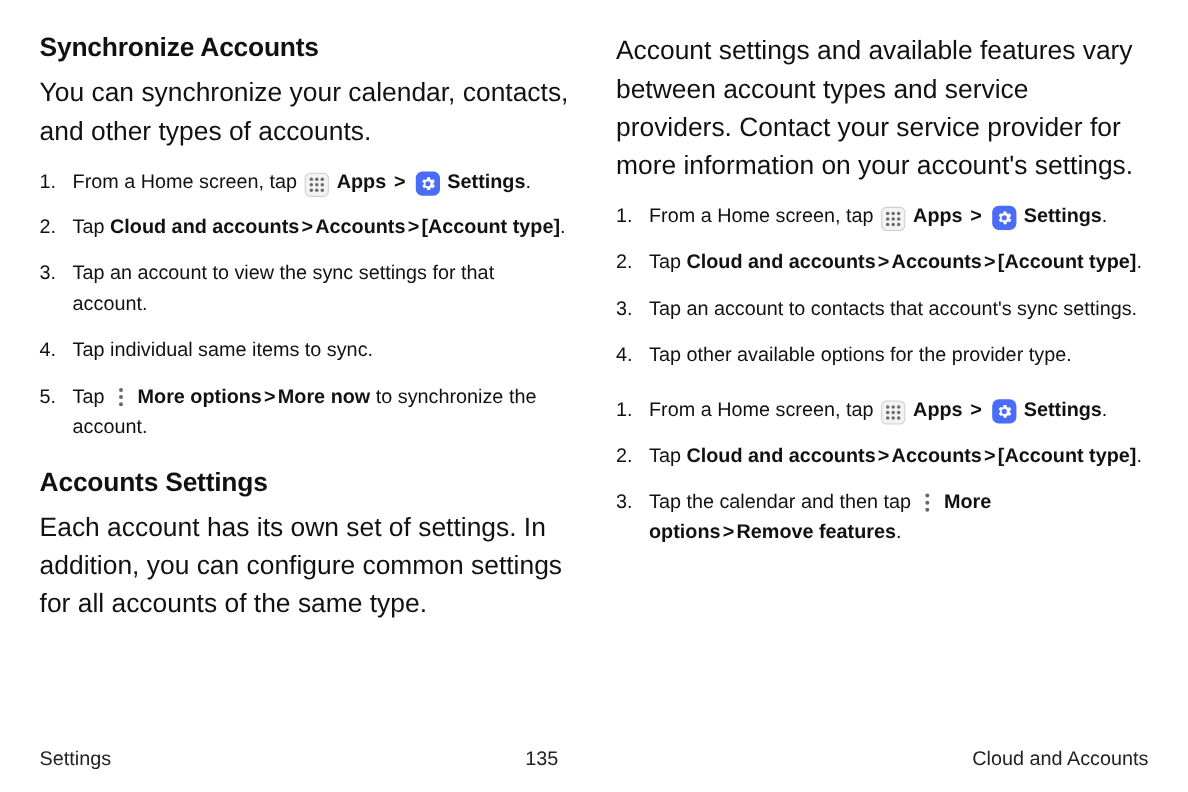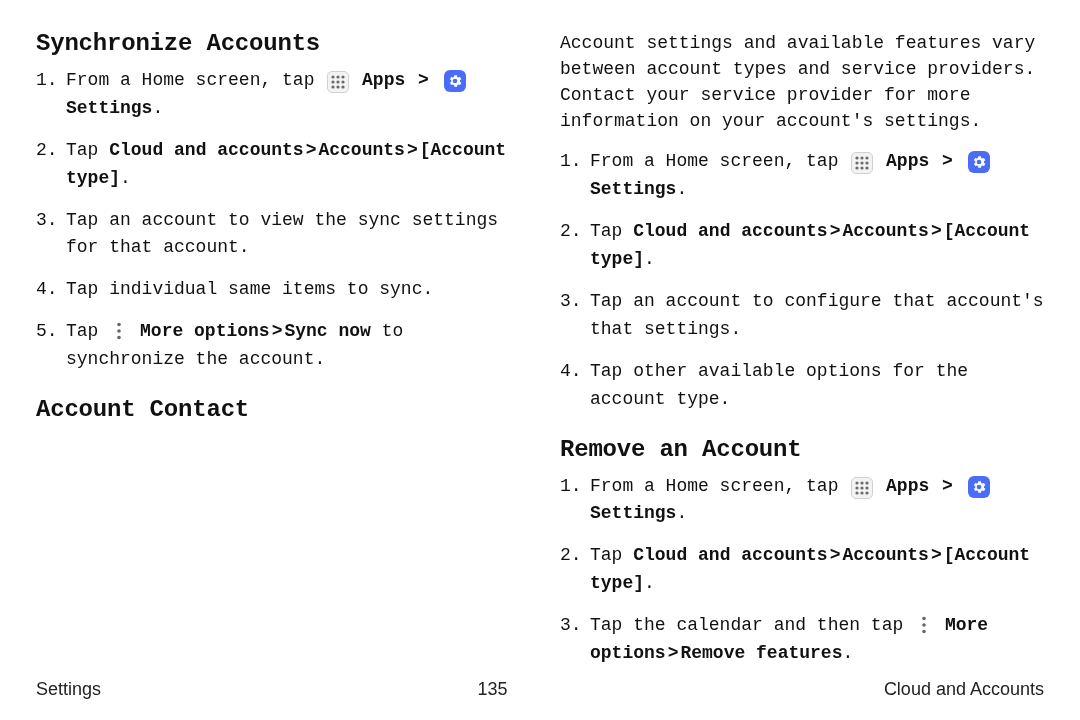--- a/index.html
+++ b/index.html
@@ -4,30 +4,30 @@
 <style>
   * { box-sizing: border-box; margin: 0; padding: 0; }
   html, body { width: 1080px; height: 720px; }
   body {
     font-family: Arial, Helvetica, sans-serif;
     color: #111;
     background: #fff;
     padding: 30px 36px 24px 36px;
     position: relative;
   }
-  .columns { display: flex; gap: 40px; font-family: Liberation Mono, monospace; }
+  .columns { display: flex; gap: 40px; }
   .col { flex: 1 1 0; }
   h2 {
     font-size: 24px;
     font-weight: 700;
     margin-bottom: 10px;
     letter-spacing: -0.2px;
   }
   p.intro {
-    font-size: 18px;
+    font-size: 24px;
     line-height: 1.45;
     margin-bottom: 14px;
   }
   ol {
     list-style: none;
     counter-reset: step;
     margin-bottom: 22px;
   }
   ol > li {
     counter-increment: step;
@@ -85,20 +85,21 @@
   }
 </style>
 </head>
 <body>
 
 <div class="columns">
 
   <div class="col">
 
     <h2>Synchronize Accounts</h2>
+    <p class="intro">You can synchronize your calendar, contacts, and other types of accounts.</p>
 
     <ol>
       <li>
         <span class="step-line">
           <span>From a Home screen, tap </span>
           <span class="icon icon-apps">
             <svg viewBox="0 0 14 14">
                 <g fill="#6b6b6b">
                   <circle cx="2" cy="2" r="1.6"></circle>
                   <circle cx="7" cy="2" r="1.6"></circle>
@@ -131,25 +132,26 @@
         <span>Tap </span>
         <span class="icon icon-more">
           <svg viewBox="0 0 6 18">
               <g fill="#666">
                 <circle cx="3" cy="2.5" r="1.8"></circle>
                 <circle cx="3" cy="9" r="1.8"></circle>
                 <circle cx="3" cy="15.5" r="1.8"></circle>
               </g>
             </svg>
         </span>
-        <span class="b">More options</span><span class="chev">&gt;</span><span class="b">Sync now</span><span> to synchronize the account.</span>
+        <span class="b">More options</span><span class="chev">&gt;</span><span class="b">More now</span><span> to synchronize the account.</span>
       </li>
     </ol>
 
-    <h2>Account Contact</h2>
+    <h2>Accounts Settings</h2>
+    <p class="intro">Each account has its own set of settings. In addition, you can configure common settings for all accounts of the same type.</p>
   </div>
 
   <div class="col">
     <p class="intro">Account settings and available features vary between account types and service providers. Contact your service provider for more information on your account's settings.</p>
 
     <ol>
       <li>
         <span class="step-line">
           <span>From a Home screen, tap </span>
           <span class="icon icon-apps">
@@ -173,25 +175,24 @@
             <svg viewBox="0 0 24 24">
                 <path fill="#fff" d="M19.4 13a7.5 7.5 0 0 0 .1-1 7.5 7.5 0 0 0-.1-1l2.1-1.6-2-3.5-2.5 1a7.6 7.6 0 0 0-1.7-1l-.4-2.6h-4l-.4 2.6a7.6 7.6 0 0 0-1.7 1l-2.5-1-2 3.5L6.5 11a7.5 7.5 0 0 0-.1 1 7.5 7.5 0 0 0 .1 1l-2.1 1.6 2 3.5 2.5-1a7.6 7.6 0 0 0 1.7 1l.4 2.6h4l.4-2.6a7.6 7.6 0 0 0 1.7-1l2.5 1 2-3.5Zm-7.4 2.5A3.5 3.5 0 1 1 15.5 12 3.5 3.5 0 0 1 12 15.5Z"></path>
               </svg>
           </span>
           <span class="b">Settings</span><span>.</span>
         </span>
       </li>
       <li>
         <span>Tap </span><span class="b">Cloud and accounts</span><span class="chev">&gt;</span><span class="b">Accounts</span><span class="chev">&gt;</span><span class="b">[Account type]</span><span>.</span>
       </li>
-      <li><span>Tap an account to configure that account's that settings.</span></li>
-      <li><span>Tap other available options for the account type.</span></li>
+      <li><span>Tap an account to contacts that account's sync settings.</span></li>
+      <li><span>Tap other available options for the provider type.</span></li>
     </ol>
 
-    <h2>Remove an Account</h2>
 
     <ol>
       <li>
         <span class="step-line">
           <span>From a Home screen, tap </span>
           <span class="icon icon-apps">
             <svg viewBox="0 0 14 14">
                 <g fill="#6b6b6b">
                   <circle cx="2" cy="2" r="1.6"></circle>
                   <circle cx="7" cy="2" r="1.6"></circle>

